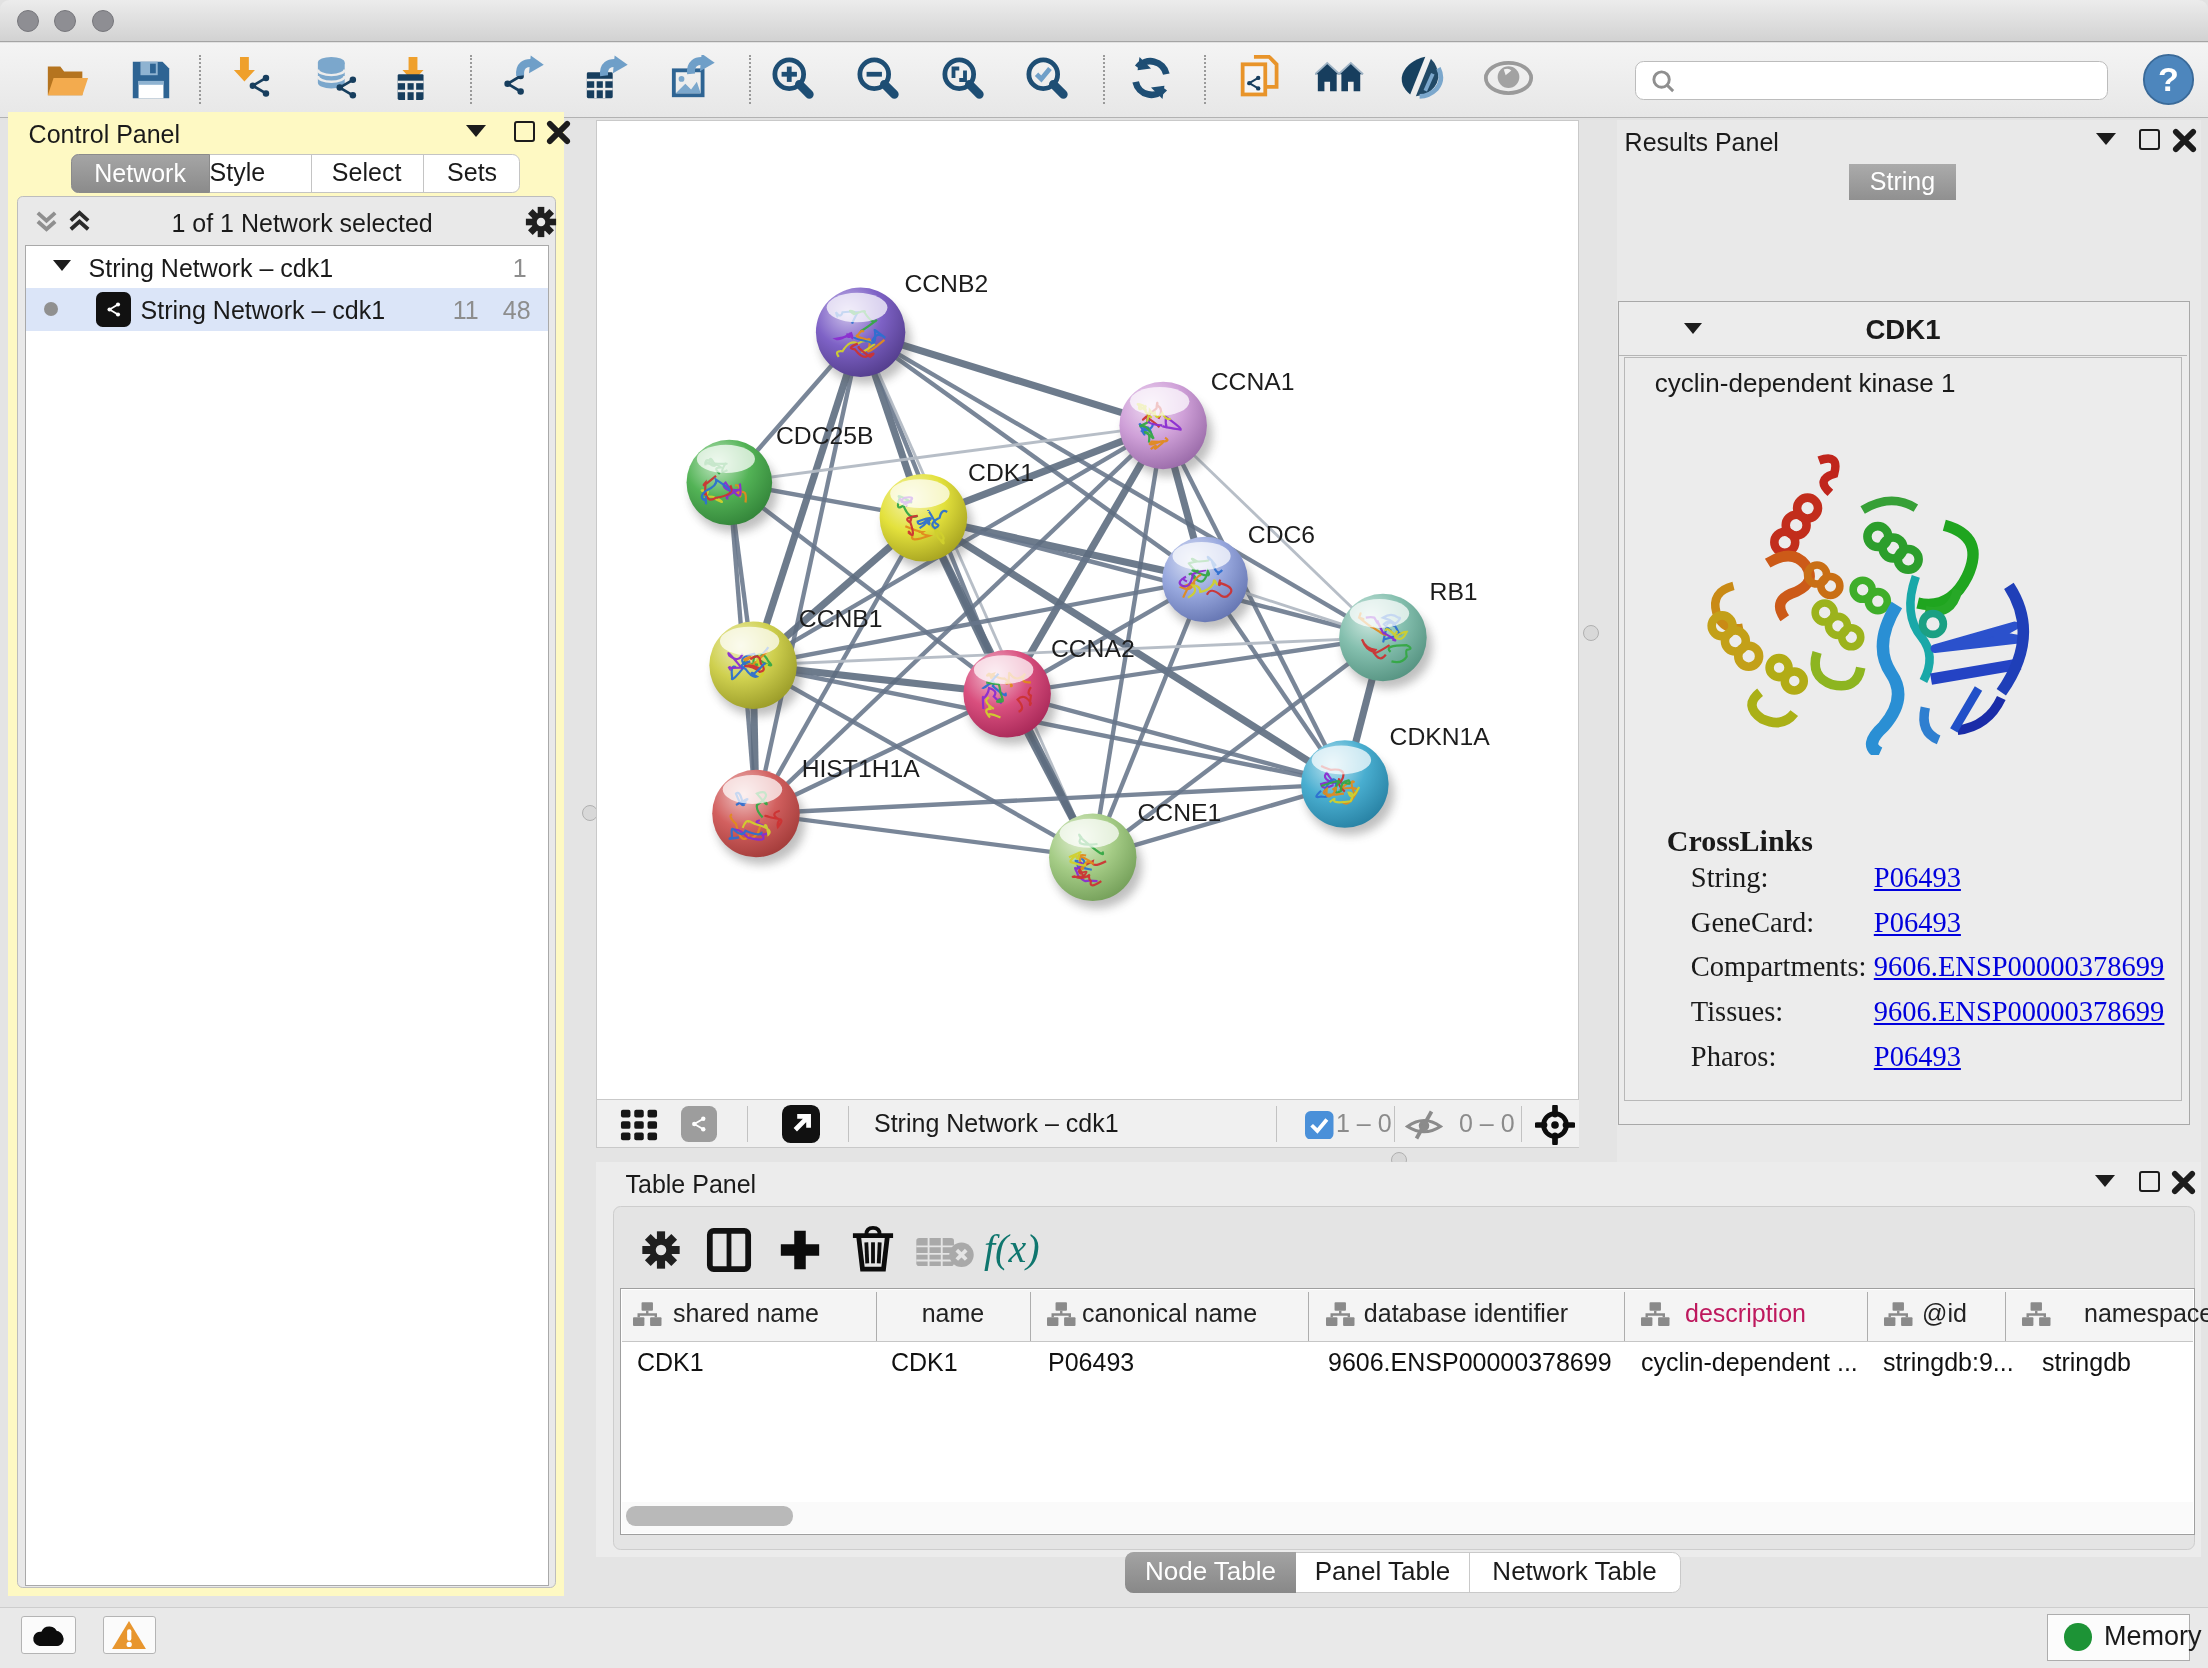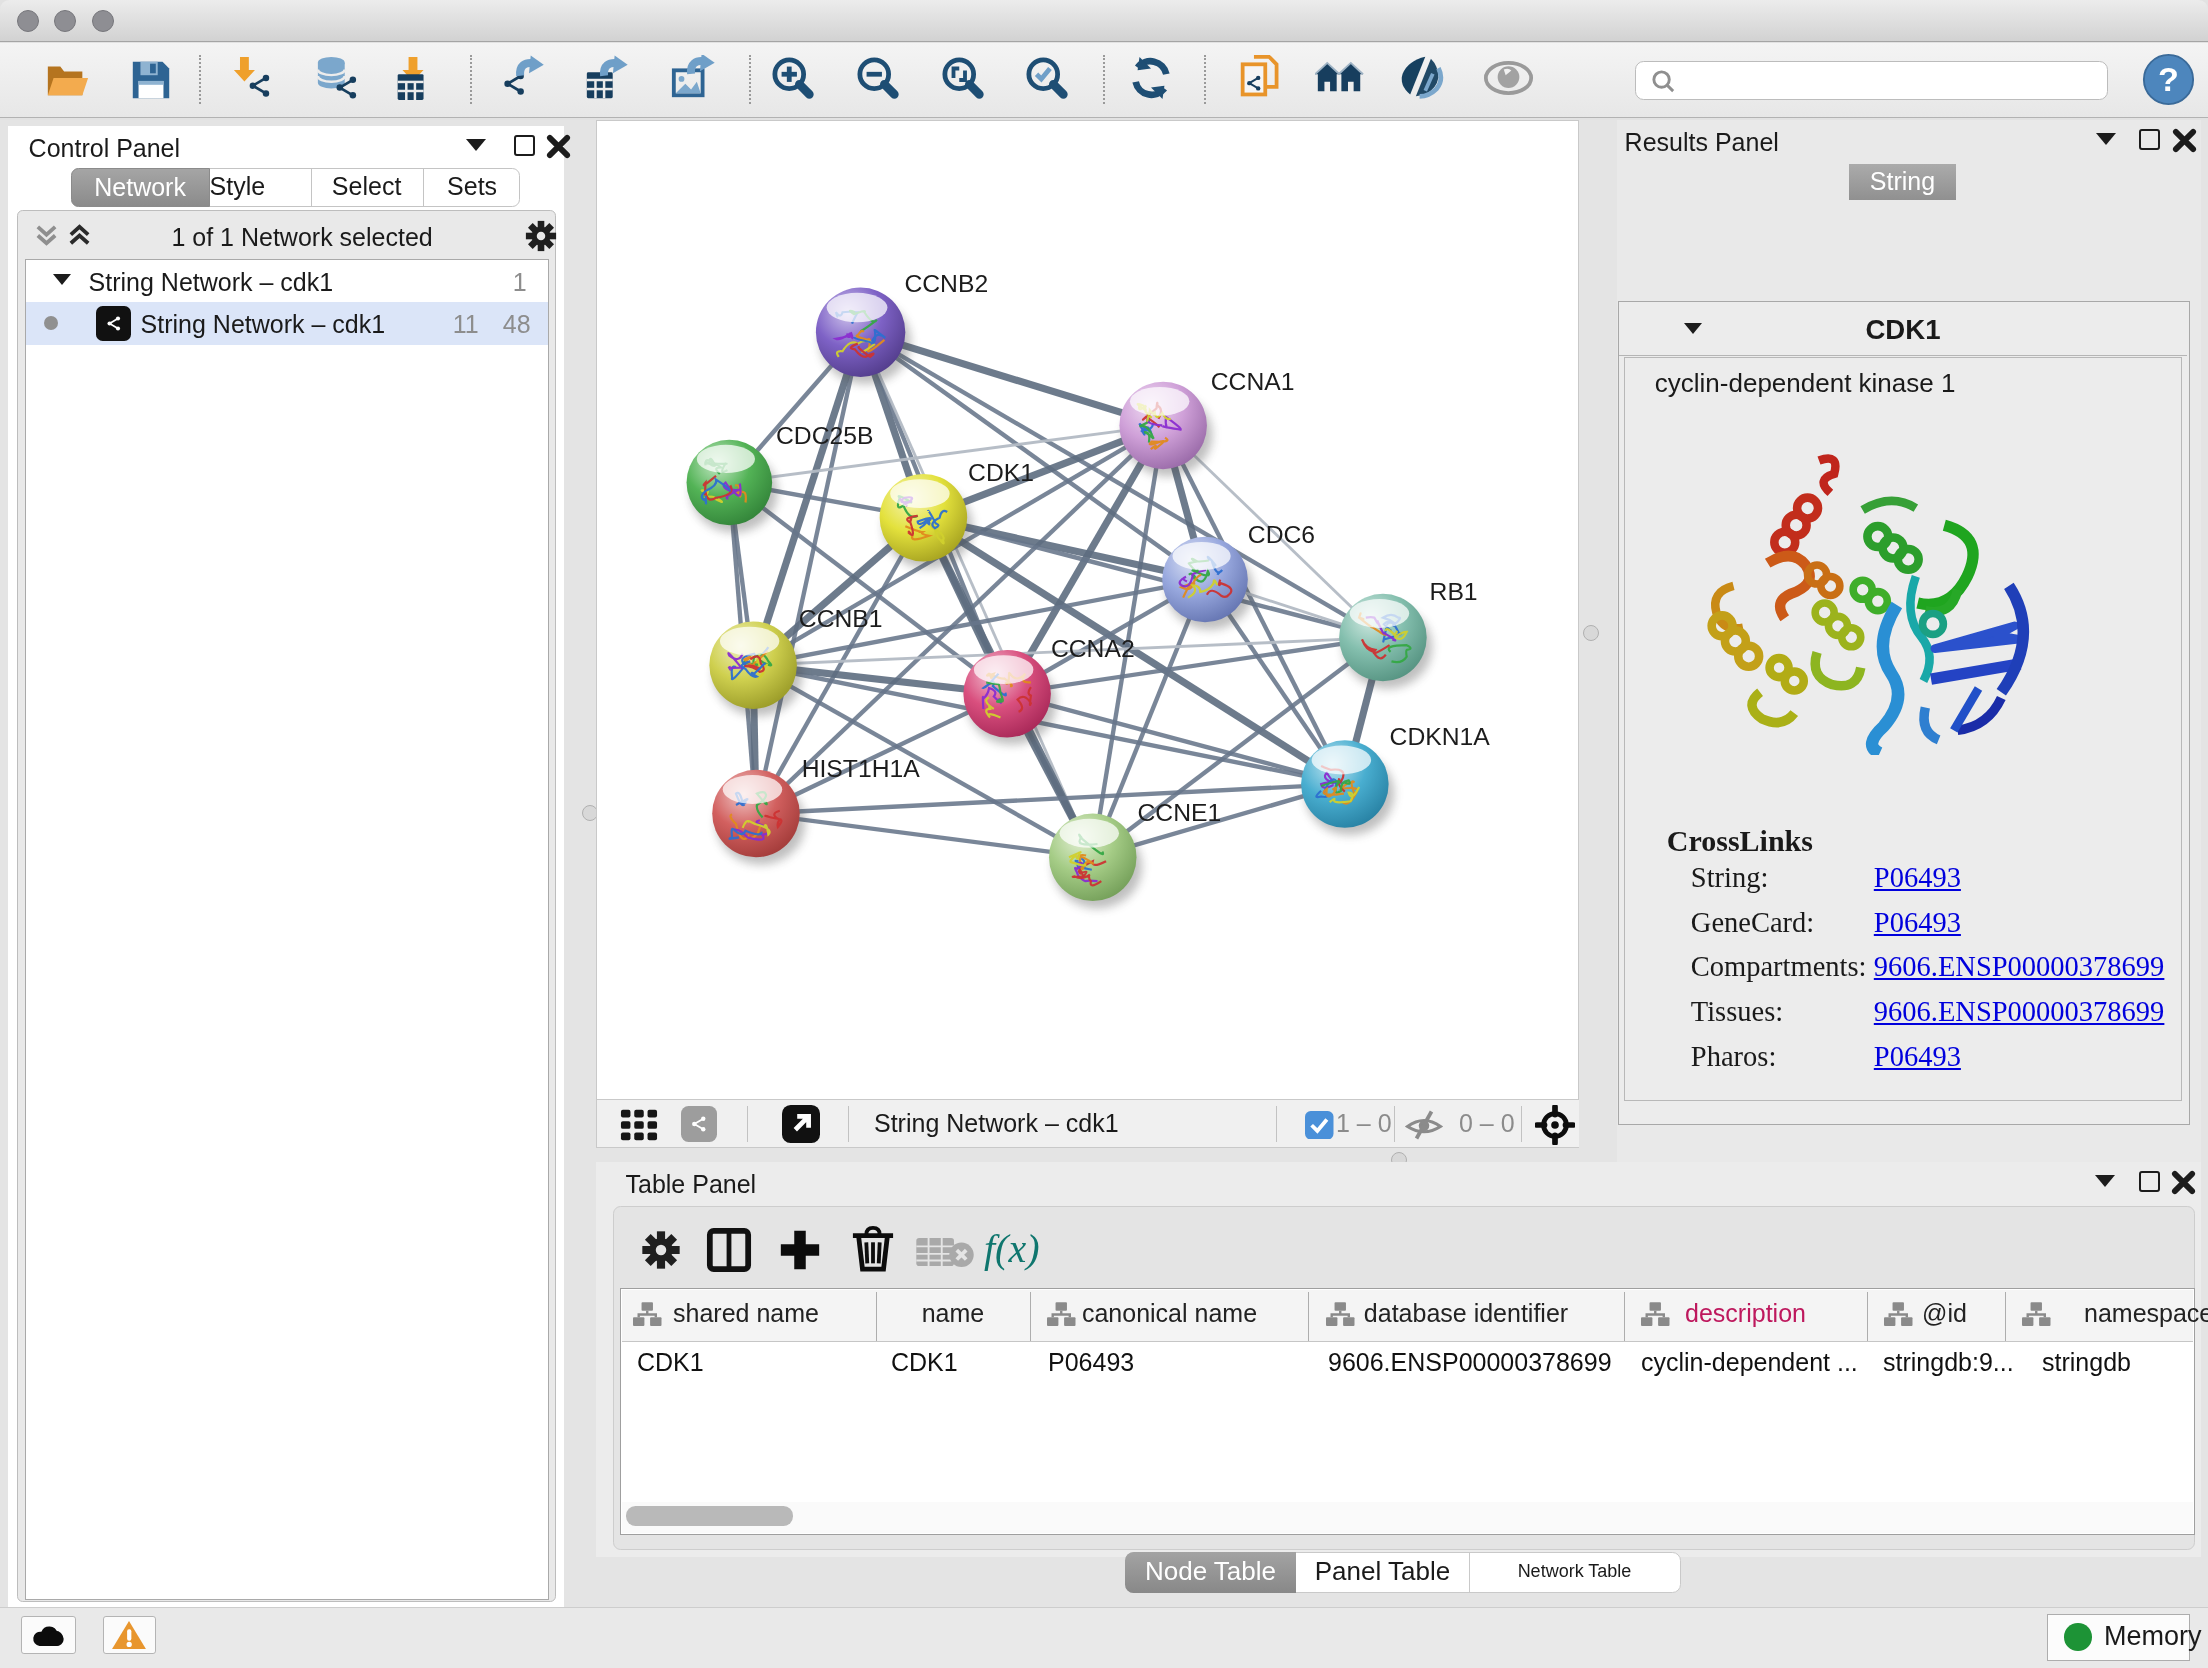--- a/index.html
+++ b/index.html
@@ -141,21 +141,21 @@
     <circle cx="12" cy="12" r="8" fill="none" stroke="#8f8f8f" stroke-width="3"></circle>
     <line x1="18" y1="18" x2="24" y2="24" stroke="#8f8f8f" stroke-width="3"></line>
   </svg>
 <svg class="abs" style="left:2142px;top:53px" width="53" height="53" viewBox="0 0 56 56">
     <circle cx="28" cy="28" r="26" fill="#4d86bd"></circle>
     <circle cx="28" cy="28" r="26" fill="none" stroke="#3a6a99" stroke-width="2"></circle>
     <text x="28" y="40" font-size="36" font-weight="bold" fill="#fff" text-anchor="middle" font-family="Liberation Sans">?</text>
   </svg>
 <div class="abs" style="left:0;top:120px;width:2208px;height:1488px;background:#e4e4e4"></div>
 
-<div class="abs" style="left:7.6px;top:126px;width:556px;height:1484px;background:#ffffff">
+<div class="abs" style="left:7.6px;top:112px;width:556px;height:1484px;background:#fef9c3">
  <div class="abs tt" style="left:21px;top:7.6px">Control Panel</div>
  <div class="abs wbtn-tri" style="left:458px;top:13.3px"></div>
  <div class="abs" style="left:506px;top:8.6px;width:21px;height:21px;border:2.9px solid #1c1c1c;border-radius:2.9px"></div>
  <svg class="abs" style="left:538px;top:7.6px" width="25" height="25" viewBox="0 0 26 26">
       <path d="M4 4 L22 22 M22 4 L4 22" stroke="#1c1c1c" stroke-width="6" stroke-linecap="round"></path>
     </svg>
  <div class="abs" style="left:9.5px;top:84px;width:539px;height:1392px;border:1.9px solid #bdbdbd;border-radius:5.7px;background:#e9e9e9"></div>
 
  <div class="abs" style="left:63px;top:42px;width:449px;height:39px;background:#fff;border:1.9px solid #c4c4c4;border-radius:7.6px"></div>
  <div class="abs" style="left:63px;top:42px;width:139px;height:39px;background:linear-gradient(#a5a5a5,#8b8b8b);border:1.9px solid #8b8b8b;border-radius:7.6px 0 0 7.6px;color:#fff;text-align:center;font-size:25px;line-height:36px">Network</div>
@@ -738,21 +738,21 @@
     <div class="abs" style="left:452px;top:186px;font-size:25px;color:#111">P06493</div>
     <div class="abs" style="left:732px;top:186px;font-size:25px;color:#111">9606.ENSP00000378699</div>
     <div class="abs" style="left:1045px;top:186px;font-size:25px;color:#111">cyclin-dependent ...</div>
     <div class="abs" style="left:1287px;top:186px;font-size:25px;color:#111">stringdb:9...</div>
     <div class="abs" style="left:1446px;top:186px;font-size:25px;color:#111">stringdb</div>
 </div>
 
 <div class="abs" style="left:1125px;top:1552px;width:556px;height:41px;background:#fff;border:1.9px solid #c9c9c9;border-radius:8.6px"></div>
 <div class="abs" style="left:1125px;top:1552px;width:171px;height:41px;background:linear-gradient(#a3a3a3,#888);border-radius:8.6px 0 0 8.6px;color:#fff;text-align:center;font-size:26px;line-height:39px">Node Table</div>
 <div class="abs" style="left:1296px;top:1552px;width:174px;height:41px;text-align:center;font-size:26px;line-height:39px;border-right:1.9px solid #c9c9c9">Panel Table</div>
-<div class="abs" style="left:1470px;top:1552px;width:209px;height:41px;text-align:center;font-size:18px;line-height:39px">Network Table</div>
+<div class="abs" style="left:1470px;top:1552px;width:209px;height:41px;text-align:center;font-size:26px;line-height:39px">Network Table</div>
 
 <div class="abs" style="left:0;top:1607px;width:2208px;height:61px;background:#e9e9e9;border-top:1.9px solid #cdcdcd">
  <div class="abs" style="left:21px;top:7.6px;width:55px;height:38px;background:#fbfbfb;border:1.9px solid #b4b4b4;border-radius:2.9px"></div>
  <svg class="abs" style="left:30px;top:15px" width="36" height="25" viewBox="0 0 38 26">
       <path d="M10 24 a7 7 0 1 1 2 -15 a9 9 0 0 1 17 1 a6 6 0 0 1 -1 14 Z" fill="#0c0c0c"></path>
       <circle cx="27" cy="16" r="8" fill="#0c0c0c"></circle>
     </svg>
  <div class="abs" style="left:103px;top:7.6px;width:53px;height:38px;background:#fbfbfb;border:1.9px solid #b4b4b4;border-radius:2.9px"></div>
  <svg class="abs" style="left:110px;top:11.4px" width="38" height="32" viewBox="0 0 40 34">
       <path d="M20 2 L38 32 L2 32 Z" fill="#e8962e"></path>

